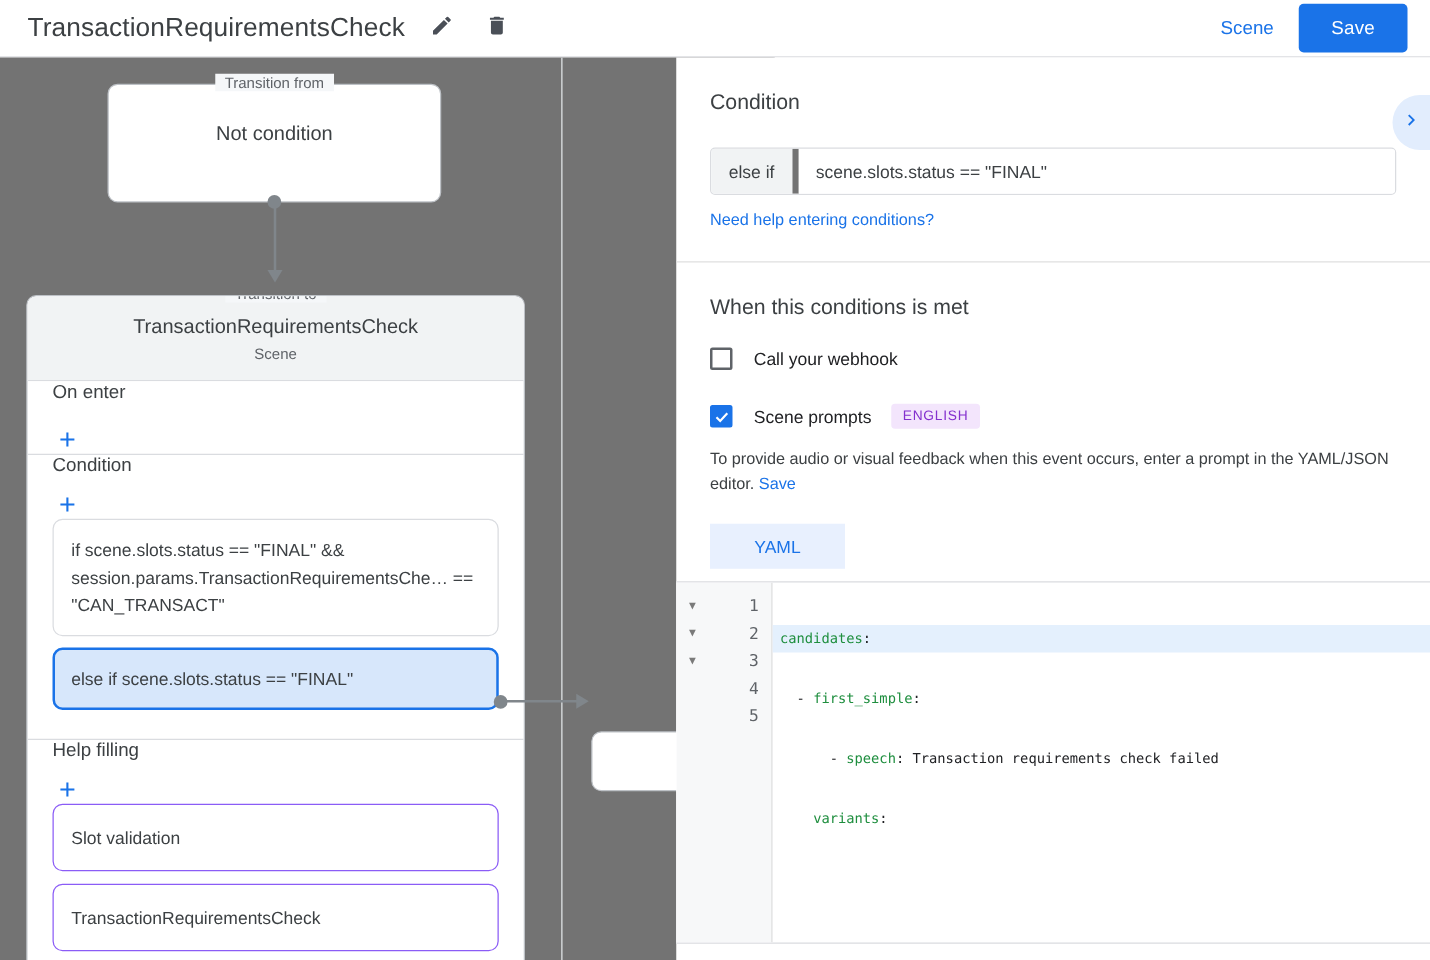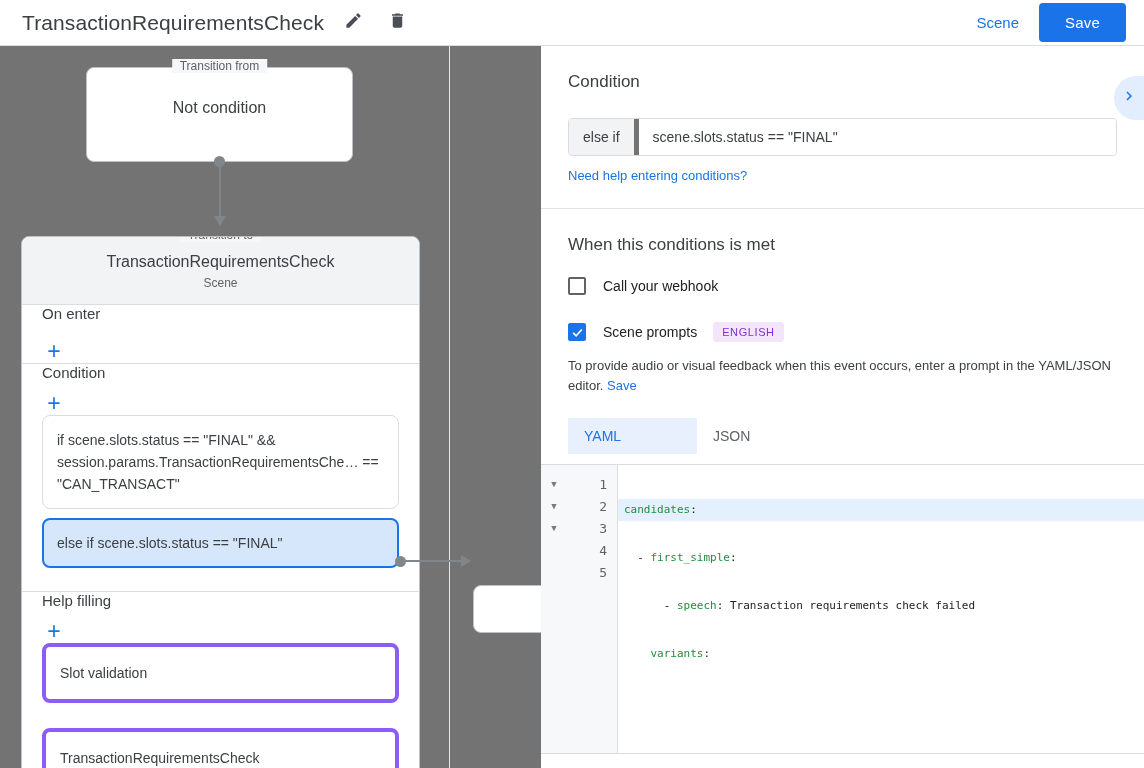--- a/index.html
+++ b/index.html
@@ -114,23 +114,23 @@
 
   .cond-card {
     border: 1px solid #dadce0; border-radius: 8px; background: #fff;
     padding: 13px 14px; font-size: 14px; color: #3c4043; line-height: 22px;
     margin-bottom: 9px; cursor: pointer;
   }
   .cond-card.selected {
     border: 2px solid #1a73e8; background: #d7e7fb; padding: 12px 13px;
   }
   .slot-card {
-    border: 4px solid #8b5cf6; border-radius: 8px; background: #fff;
+    border: 1px solid #8b5cf6; border-radius: 8px; background: #fff;
     padding: 18px 14px; font-size: 14px; color: #3c4043;
-    margin-bottom: 25px; cursor: pointer;
+    margin-bottom: 10px; cursor: pointer;
   }
 
   
   #offscreen-node {
     position: absolute; left: 473px; top: 539px; width: 120px; height: 48px;
     border: 1px solid #bdc1c6; border-radius: 8px; background: #fff;
   }
   .grid-line {
     position: absolute; width: 1px; background: #e4e7ea;
   }
@@ -186,22 +186,22 @@
     font-size: 11px; font-weight: 400; letter-spacing: .6px;
     padding: 4px 9px; border-radius: 3px;
   }
   .help-text {
     margin-top: 14px; font-size: 13px; color: #3c4043; line-height: 20px;
     max-width: 552px;
   }
 
   .tabs { display: flex; margin-top: 22px; }
   .tab {
-    font-size: 14px; color: #5f6368; padding: 10px 16px; width: 129px;
-    text-align: left; cursor: pointer; font-weight: 500;
+    font-size: 14px; color: #5f6368; padding: 10px 4px; width: 108px;
+    text-align: center; cursor: pointer; font-weight: 500;
   }
   .tab.active { background: #e8f0fe; color: #1a73e8; }
 
   .editor {
     margin-top: 10px; border-top: 1px solid #dadce0;
     border-bottom: 1px solid #dadce0; height: 290px; display: flex;
     background: #fff; overflow: hidden; position: relative;
     left: -27px; width: 603px;
   }
   .gutter {
@@ -348,21 +348,20 @@
         <span class="badge">ENGLISH</span>
       </div>
 
       <div class="help-text">
         <span>To provide audio or visual feedback when this event occurs, enter a prompt in the YAML/JSON editor.</span>
         <a class="link" style="margin-top:0;">Save</a>
       </div>
 
       <div class="tabs">
         <div class="tab active">YAML</div>
-        <div class="tab">JSON</div>
       </div>
 
       <div class="editor">
         <div class="gutter">
           <div class="gutter-row">
               <span class="fold">▼</span>
               <span class="lineno">1</span>
             </div>
           <div class="gutter-row">
               <span class="fold">▼</span>

